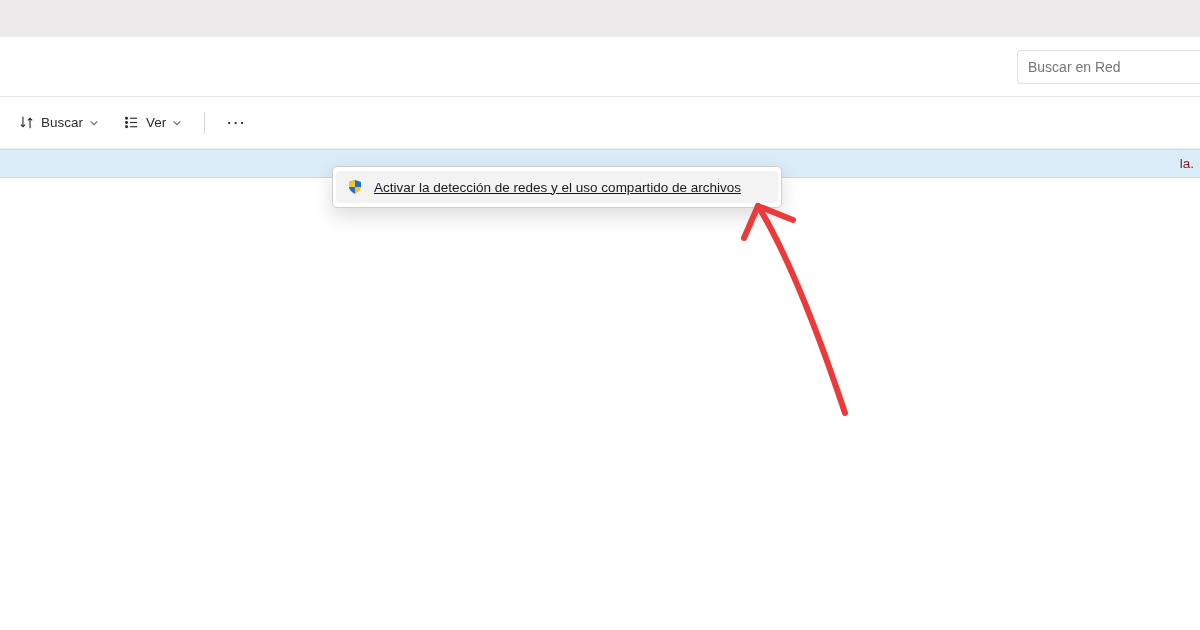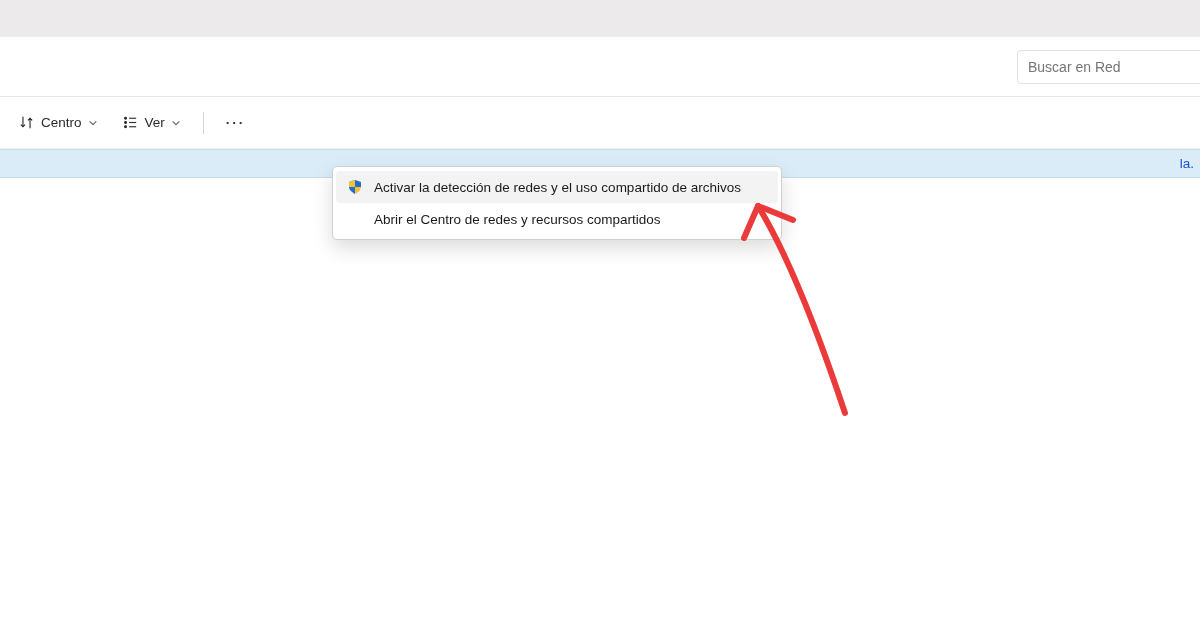--- a/index.html
+++ b/index.html
@@ -90,21 +90,21 @@
     align-items: center;
     font-size: 13.5px;
     color: #1a1a1a;
     white-space: nowrap;
     overflow: hidden;
   }
   .info-banner span { padding-left: 0; }
   .info-banner .trailing-help {
     margin-left: auto;
     margin-right: 6px;
-    color: #1d4ed8;
+    color: #7f1d1d;
   }
 
   
   .content {
     position: relative;
     height: 470px;
     background: #ffffff;
   }
 
   
@@ -112,20 +112,21 @@
     position: absolute;
     left: 332px;
     top: -12px;
     width: 450px;
     background: #ffffff;
     border: 1px solid #d0d0d0;
     border-radius: 5px;
     box-shadow: 0 8px 20px rgba(0,0,0,0.14);
     padding: 4px 3px;
     z-index: 50;
+    text-decoration: underline;
   }
   .menu-item {
     display: flex;
     align-items: center;
     gap: 10px;
     padding: 7px 10px;
     border-radius: 4px;
     font-size: 13.5px;
     color: #1a1a1a;
   }
@@ -167,21 +168,21 @@
 
   <div class="tool-btn">
     <span>
       <svg viewBox="0 0 24 24" fill="none" stroke="currentColor" stroke-width="1.6">
         <path d="M7 4v14"></path>
           <path d="M4 15l3 3 3-3"></path>
         <path d="M17 20V6"></path>
           <path d="M14 9l3-3 3 3"></path>
       </svg>
     </span>
-    <span>Centro</span>
+    <span>Buscar</span>
     <span class="tool-chevron">
       <svg viewBox="0 0 12 12" fill="none" stroke="#6b6b6b" stroke-width="1.4">
           <path d="M2 4l4 4 4-4"></path>
         </svg>
     </span>
   </div>
 
   <div class="tool-btn">
     <span>
       <svg viewBox="0 0 24 24" fill="none" stroke="currentColor" stroke-width="1.6">
@@ -220,24 +221,20 @@
       <span class="icon-slot">
         <svg viewBox="0 0 16 16">
           <path d="M8 1 L14 3 V8 C14 12 8 15 8 15 V1 Z" fill="#f7c22f"></path>
           <path d="M8 1 L2 3 V8 C2 12 8 15 8 15 V1 Z" fill="#1f6fd0"></path>
           <path d="M8 1 L14 3 V8 L8 8 Z" fill="#1f6fd0"></path>
           <path d="M8 8 L2 8 V3 L8 1 Z" fill="#f7c22f"></path>
         </svg>
       </span>
       <span>Activar la detección de redes y el uso compartido de archivos</span>
     </div>
-    <div class="menu-item">
-      <span class="icon-slot"></span>
-      <span>Abrir el Centro de redes y recursos compartidos</span>
-    </div>
   </div>
 
   <svg class="annotation" width="1200" height="500">
     <path d="M 845 235 C 820 160, 790 80, 758 28" stroke="#ea3a3a" stroke-width="6" fill="none" stroke-linecap="round"></path>
     <path d="M 758 28 L 744 60" stroke="#ea3a3a" stroke-width="6" fill="none" stroke-linecap="round"></path>
     <path d="M 758 28 L 793 42" stroke="#ea3a3a" stroke-width="6" fill="none" stroke-linecap="round"></path>
   </svg>
 
 </div>
 

